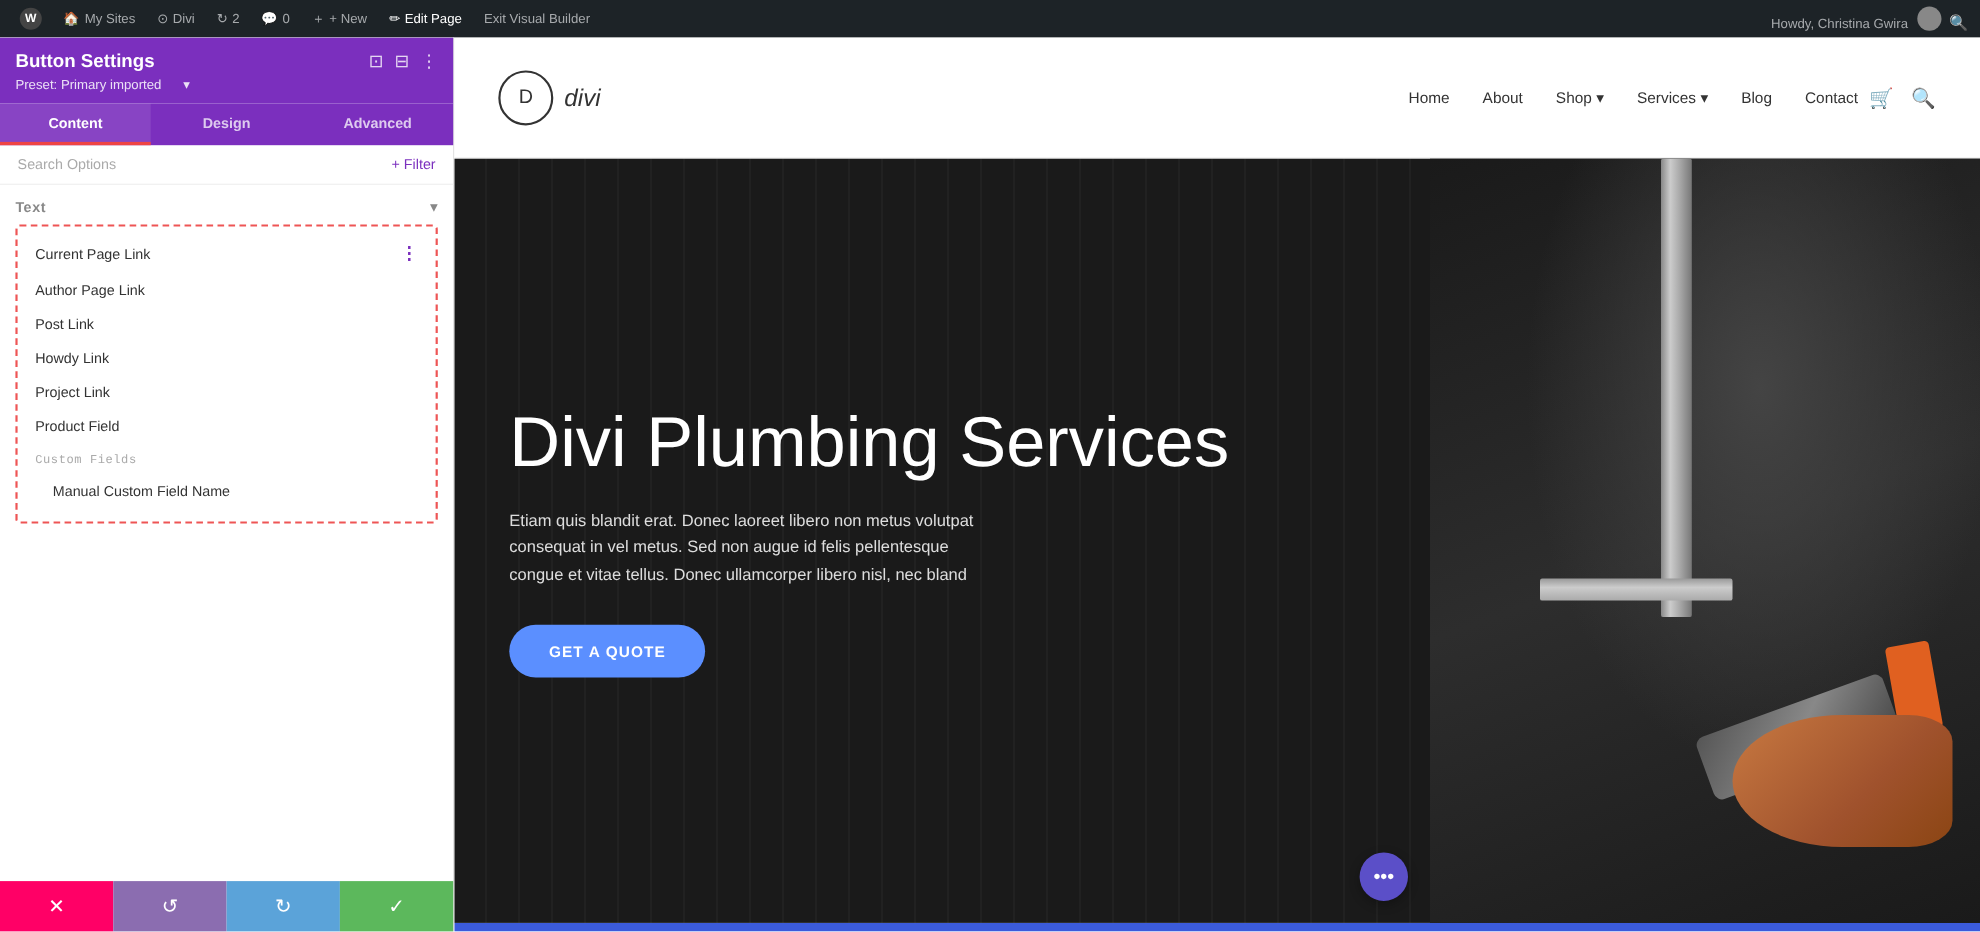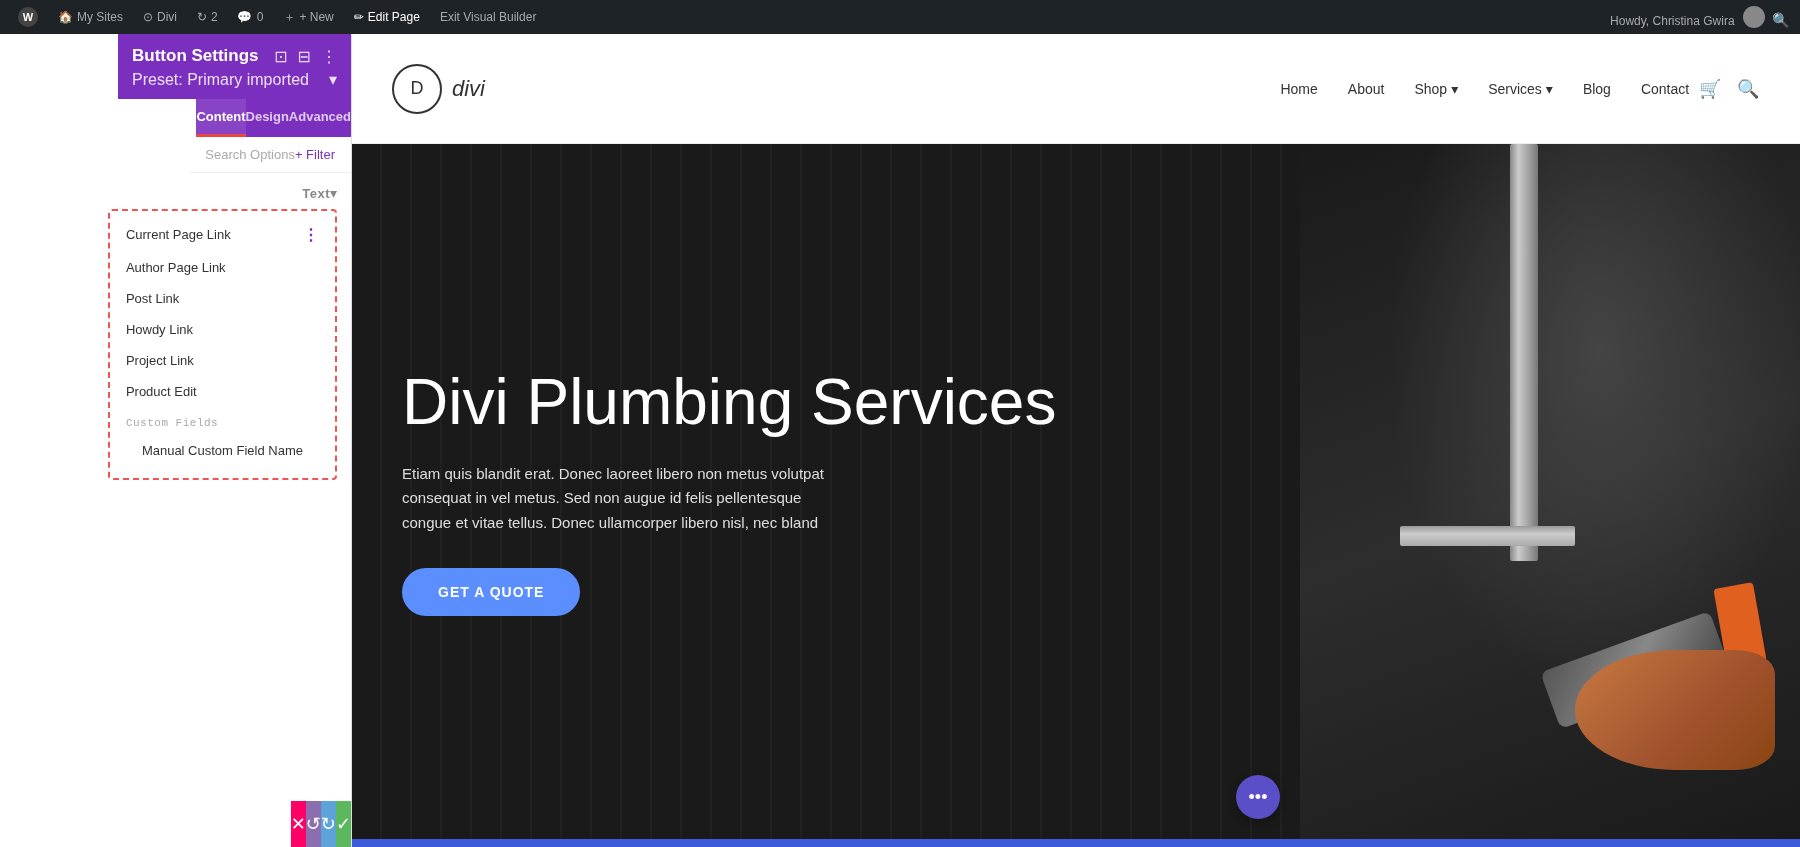--- a/index.html
+++ b/index.html
@@ -56,27 +56,26 @@
 
     
     .main-layout {
       display: flex;
       flex: 1;
       overflow: hidden;
     }
 
     
     .left-panel {
-      width: 352px;
+      width: 413px;
       background: #fff;
       display: flex;
       flex-direction: column;
       flex-shrink: 0;
       border-right: 1px solid #ddd;
-      align-items: flex-end;
     }
 
     
     .panel-header {
       background: #7b2fbe;
       padding: 12px 14px 0;
       color: #fff;
     }
     .panel-header-top {
       display: flex;
@@ -93,21 +92,21 @@
       display: flex;
       align-items: center;
       gap: 10px;
     }
     .panel-header-icon {
       color: rgba(255,255,255,0.8);
       cursor: pointer;
       font-size: 16px;
     }
     .panel-preset {
-      font-size: 16px;
+      font-size: 12px;
       color: rgba(255,255,255,0.85);
       margin-bottom: 10px;
       cursor: pointer;
       display: flex;
       align-items: center;
       gap: 20px;
     }
 
     
     .panel-tabs {
@@ -533,21 +532,21 @@
       <div class="dropdown-list-item">
         <span>Post Link</span>
       </div>
       <div class="dropdown-list-item">
         <span>Howdy Link</span>
       </div>
       <div class="dropdown-list-item">
         <span>Project Link</span>
       </div>
       <div class="dropdown-list-item">
-        <span>Product Edit</span>
+        <span>Product Field</span>
       </div>
 
       <div class="custom-fields-section">
         <div class="custom-fields-label">Custom Fields</div>
         <div class="dropdown-list-item">
           <span>Manual Custom Field Name</span>
         </div>
       </div>
     </div>
 

